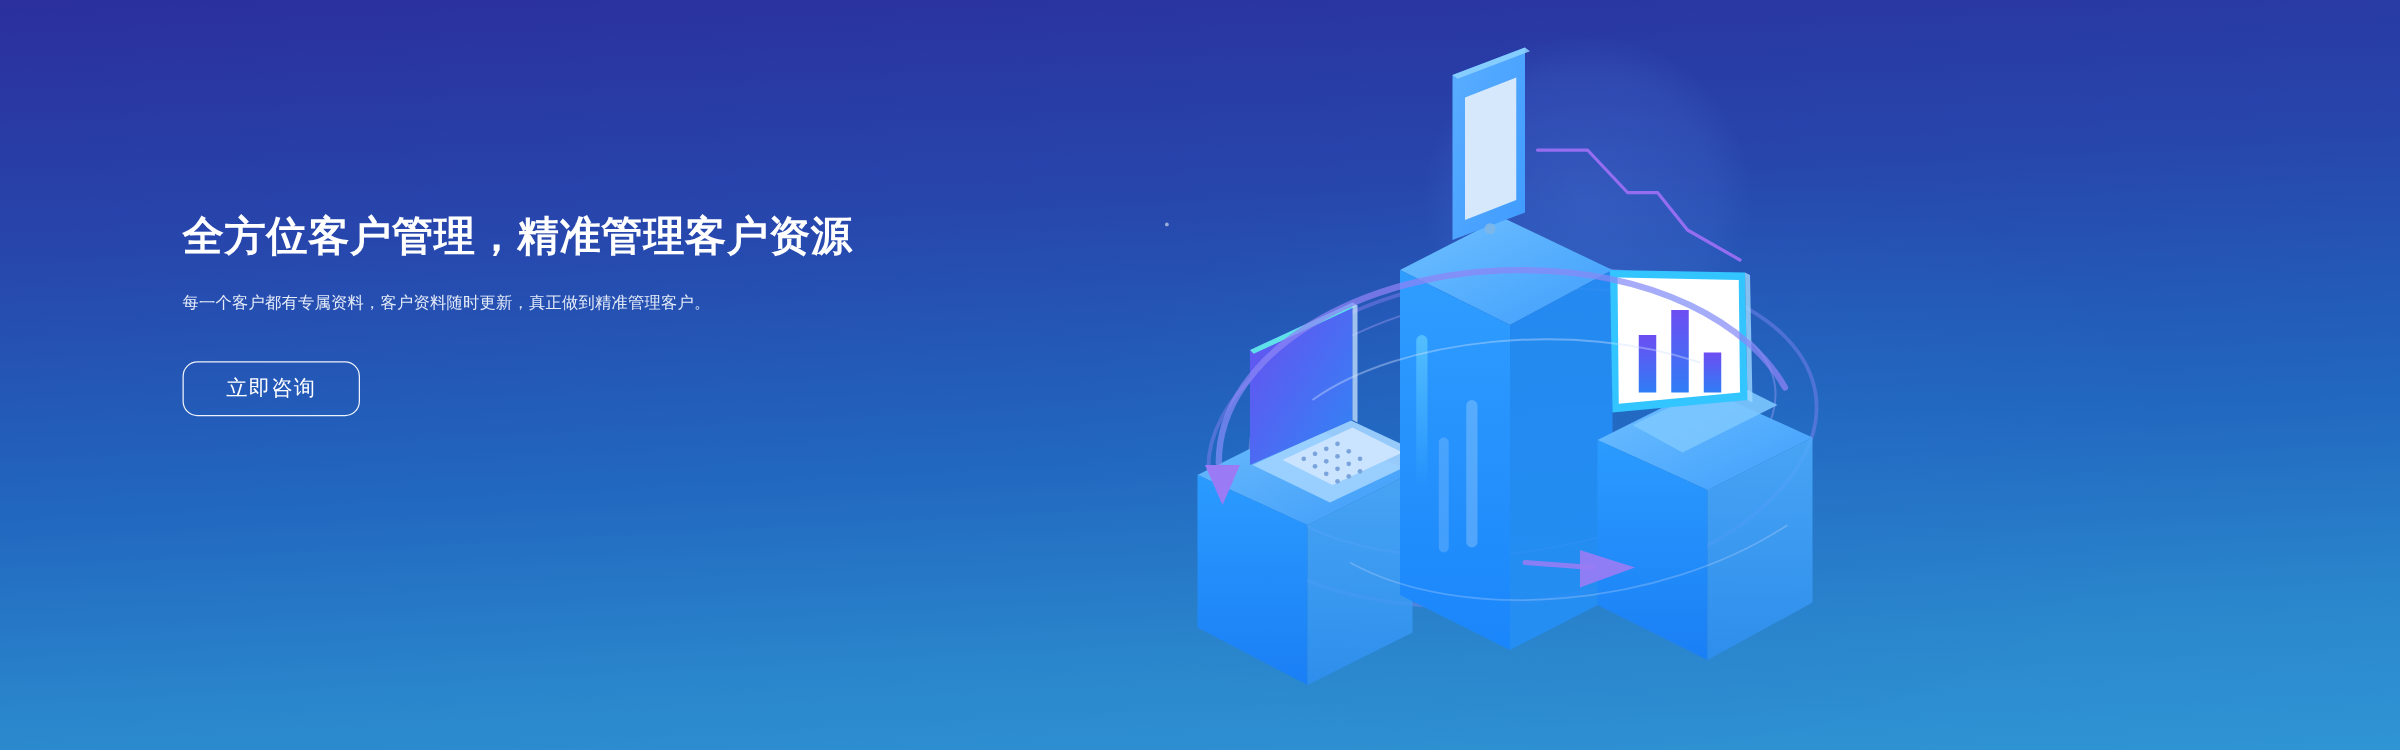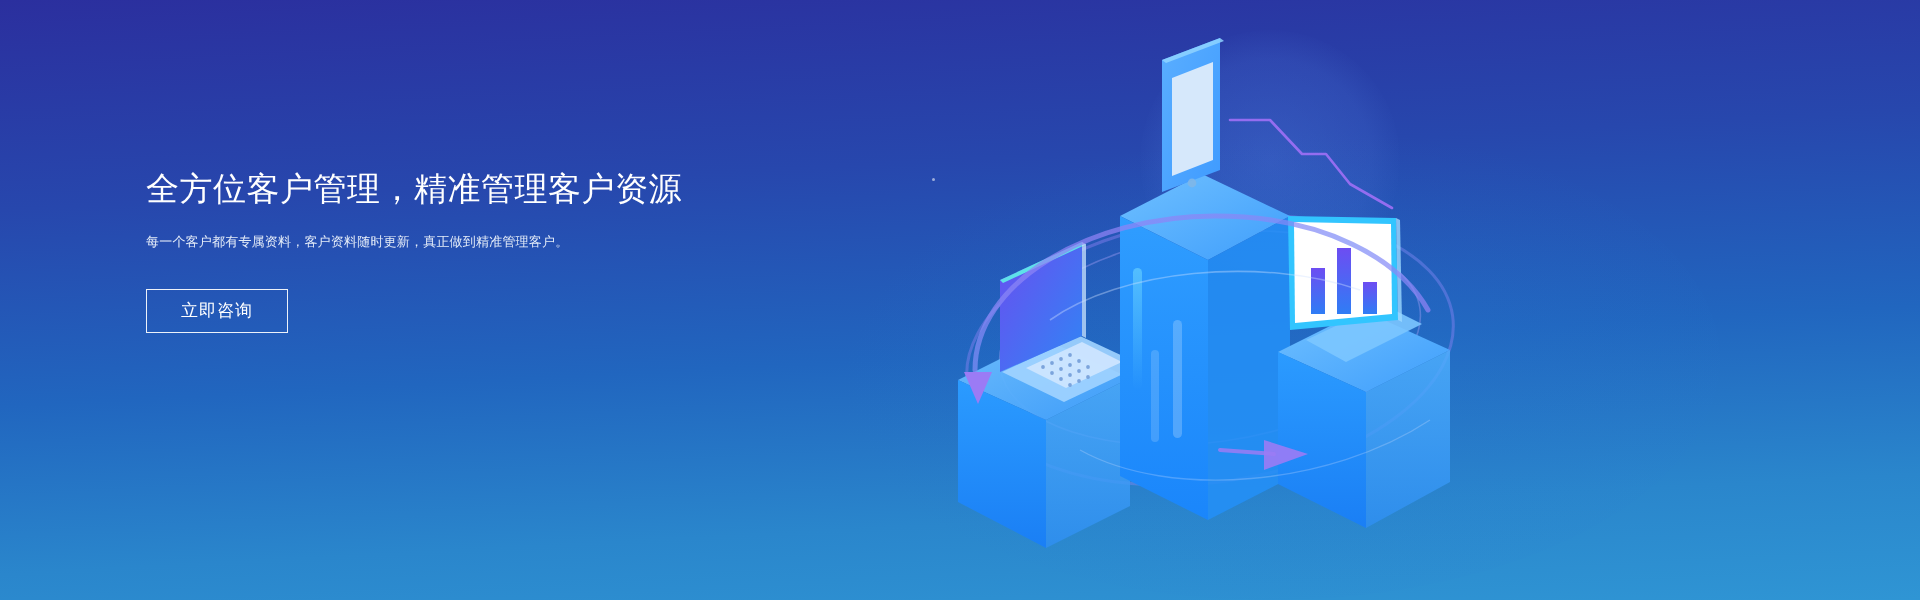--- a/index.html
+++ b/index.html
@@ -51,41 +51,41 @@
     position: absolute;
     left: 146px;
     top: 168px;
     width: 640px;
     z-index: 5;
   }
   .headline {
     margin: 0;
     color: #ffffff;
     font-size: 33px;
-    font-weight: normal;
+    font-weight: bold;
     letter-spacing: 0.5px;
     line-height: 1.25;
     white-space: nowrap;
   }
   .subtitle {
     margin: 22px 0 0 0;
     color: #e4ecf8;
     font-size: 13px;
     line-height: 1.65;
     width: 600px;
     letter-spacing: 0.2px;
   }
   .cta {
     display: inline-block;
     margin-top: 36px;
     padding: 0 34px;
     height: 44px;
     line-height: 42px;
     border: 1px solid rgba(255,255,255,0.92);
-    border-radius: 0;
+    border-radius: 12px;
     background: transparent;
     color: #ffffff;
     font-size: 17px;
     font-family: inherit;
     letter-spacing: 1px;
     cursor: pointer;
     box-sizing: border-box;
   }
 
   

